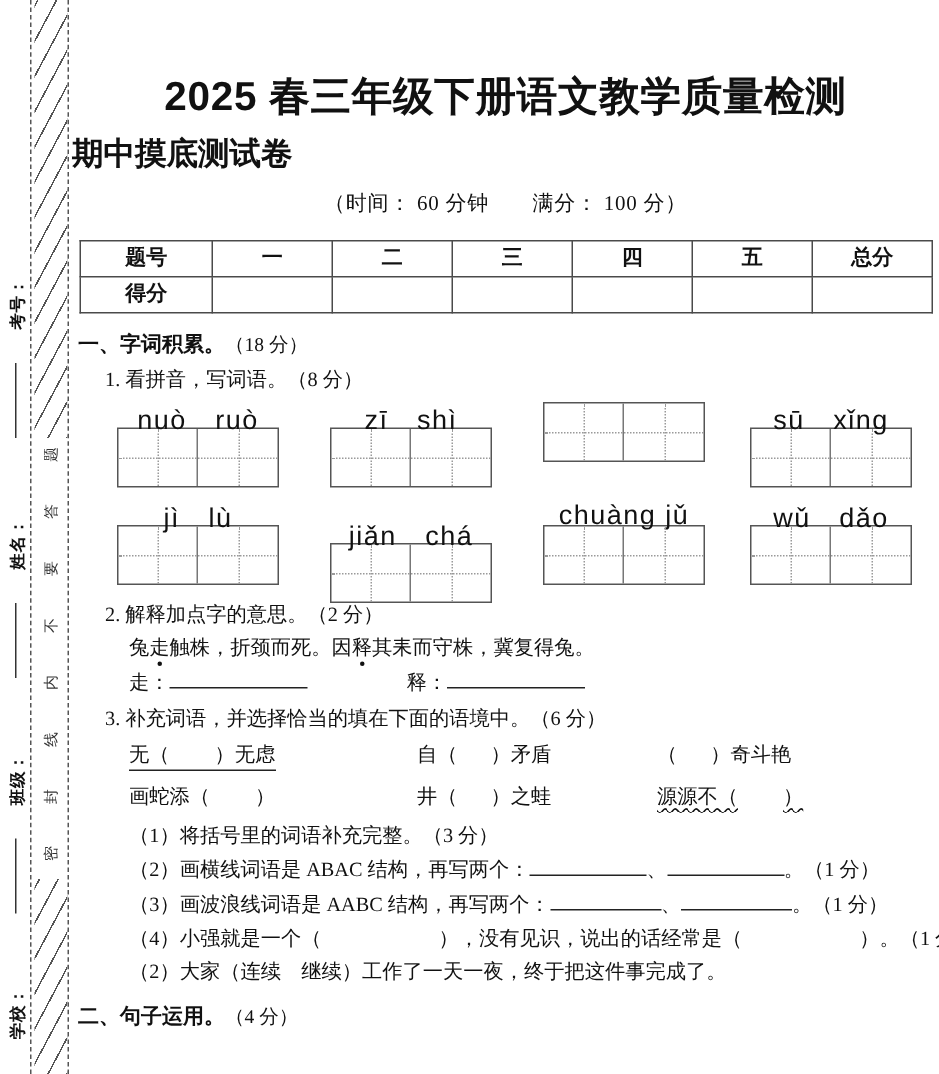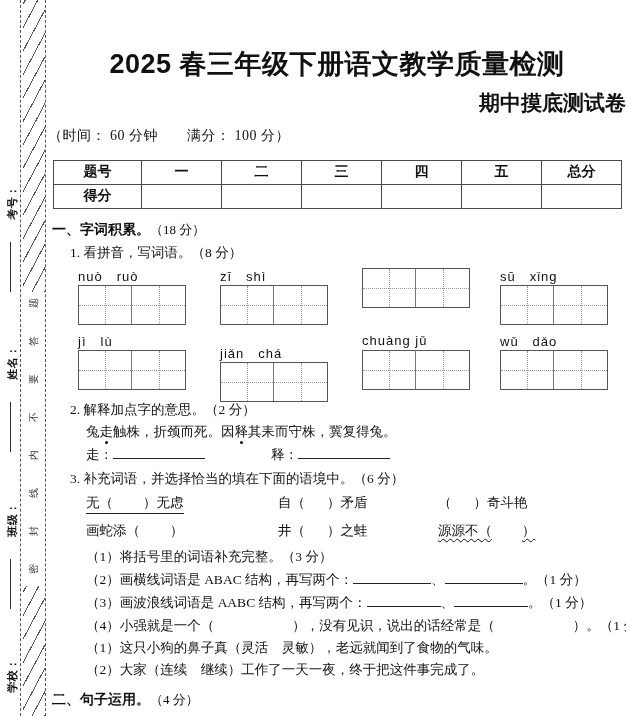--- a/index.html
+++ b/index.html
@@ -91,28 +91,29 @@
   #title-main {
     text-align: center;
     font-family: "Liberation Sans", sans-serif;
     font-weight: bold;
     font-size: 27px;
     letter-spacing: 0.5px;
     margin-top: 18px;
     line-height: 1.1;
   }
   #title-sub {
-    text-align: right;
+    text-align: left;
     font-family: "Liberation Sans", sans-serif;
     font-weight: bold;
     font-size: 21px;
     margin-top: 11px;
     line-height: 1.1;
   }
   #exam-meta {
+    text-align: center;
     font-size: 14px;
     margin-top: 13px;
     letter-spacing: 0.5px;
   }
 
   
   #score-table {
     border-collapse: collapse;
     width: 569px;
     margin: 15px 0 0 5px;
@@ -165,22 +166,23 @@
   #pinyin-area {
     position: relative;
     margin-top: 6px;
     height: 128px;
   }
   .py-group {
     position: absolute;
     width: 108px;
   }
   .py-label {
-    font-family: "Liberation Sans", sans-serif;
-    font-size: 13px;
+    text-align: center;
+    font-family: "Liberation Sans", sans-serif;
+    font-size: 18px;
     letter-spacing: 1px;
     height: 17px;
     white-space: nowrap;
   }
   .py-grid {
     display: flex;
     border: 1.4px solid #555;
     height: 40px;
     background: #fff;
   }
@@ -419,20 +421,19 @@
   </div>
 
   <div class="sub-line">
     <span>（3）画波浪线词语是 AABC 结构，再写两个：</span><span class="blank-ul" style="width:74px;"></span><span>、</span><span class="blank-ul" style="width:74px;"></span><span>。</span><span>（1 分）</span>
   </div>
 
   <div class="sub-line">
     <span>（4）小强就是一个（</span><span style="display:inline-block;width:78px;"></span><span>），没有见识，说出的话经常是（</span><span style="display:inline-block;width:78px;"></span><span>）。</span><span>（1 分）</span>
   </div>
 
-  <div class="sub-line">（1）这只小狗的鼻子真（灵活　灵敏），老远就闻到了食物的气味。</div>
   <div class="sub-line">（2）大家（连续　继续）工作了一天一夜，终于把这件事完成了。</div>
 
   <div class="section-head">
     <span>二、句子运用。</span><span class="pts">（4 分）</span>
   </div>
 
 </div>
 
 </body></html>

